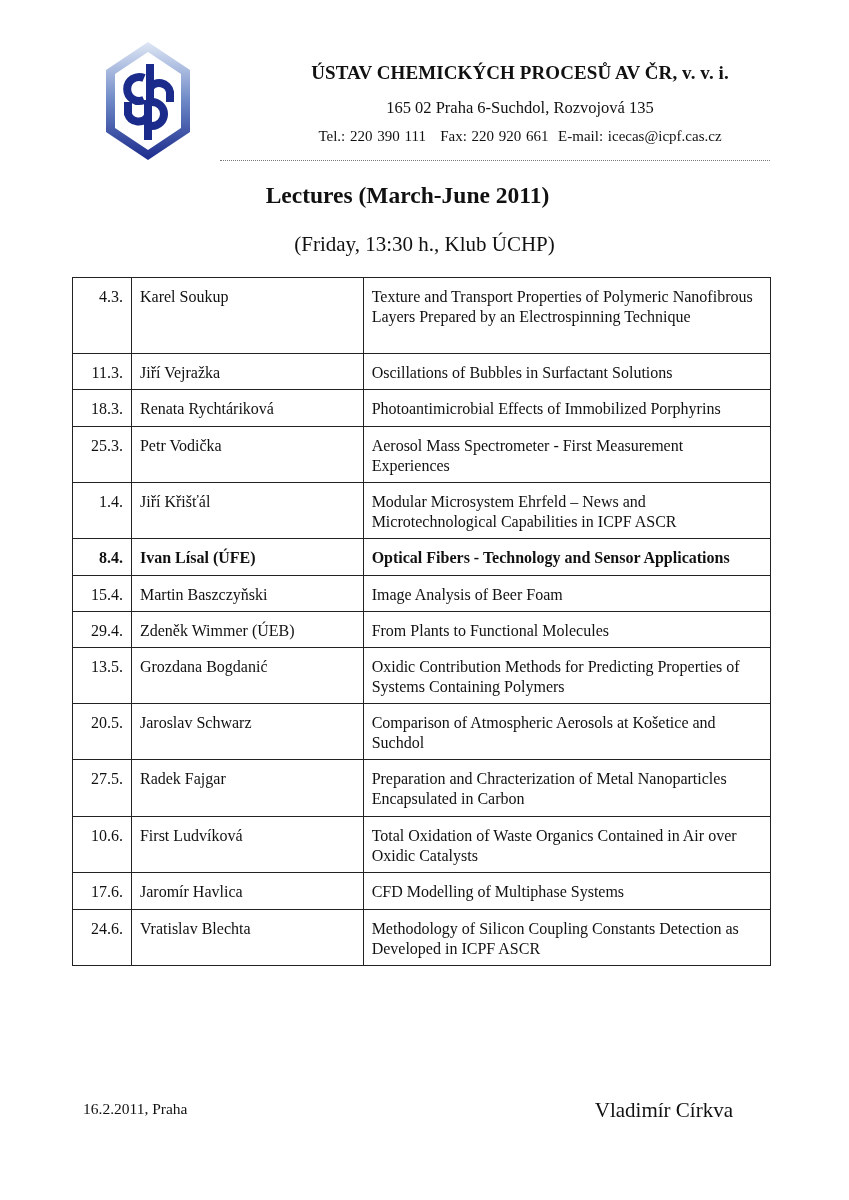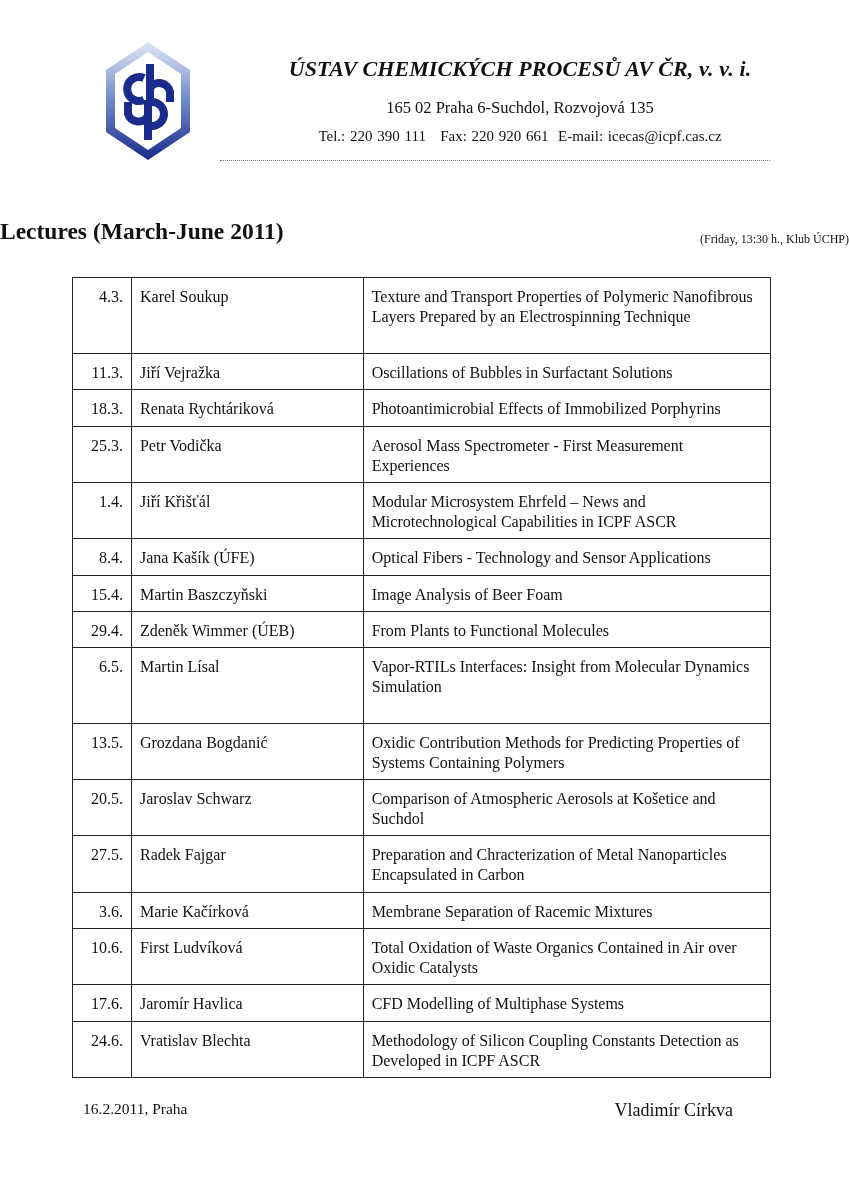--- a/index.html
+++ b/index.html
@@ -1,32 +1,32 @@
 <!DOCTYPE html>
 <html><head>
 <meta charset="utf-8">
 <style>
   html, body { margin:0; padding:0; background:#ffffff; }
   body { width:849px; height:1200px; position:relative; overflow:hidden;
          font-family:"Liberation Serif", "DejaVu Serif", serif; color:#111; }
   .logo { position:absolute; left:104px; top:40px; width:88px; height:122px; }
-  .org-name { position:absolute; left:220px; top:56px; width:600px; text-align:center;
-              font-size:22px; font-weight:bold; letter-spacing:0.1px;font-style:italic; }
+  .org-name { position:absolute; left:220px; top:62px; width:600px; text-align:center;
+              font-size:19px; font-weight:bold; letter-spacing:0.1px; }
   .org-addr { position:absolute; left:220px; top:98px; width:600px; text-align:center; font-size:16.5px; }
   .org-contact { position:absolute; left:220px; top:128px; width:600px; text-align:center; font-size:15px; word-spacing:1px; }
   .dotline { position:absolute; left:220px; top:160px; width:550px; height:0; border-top:1.5px dotted #777; }
-  .title { position:absolute; left:0; top:182px; width:815px; text-align:left; font-size:23.5px; font-weight:bold;margin-top:36px; }
-  .subtitle { position:absolute; left:0; top:232px; width:849px; text-align:right; font-size:12px; }
+  .title { position:absolute; left:0; top:182px; width:815px; text-align:center; font-size:23.5px; font-weight:bold; }
+  .subtitle { position:absolute; left:0; top:232px; width:849px; text-align:center; font-size:21px; }
   table.sched { position:absolute; left:72px; top:277px; width:699px; border-collapse:collapse; font-size:16px;padding-left:40px; }
   table.sched td { border:1px solid #222; vertical-align:top; padding:9px 8px 0 8px; line-height:20px; box-sizing:border-box; }
   td.c-date { width:59px; text-align:right; padding-right:6px; }
   td.c-name { width:232px; }
   td.c-topic { width:408px; }
   .footer-date { position:absolute; left:83px; top:1100px; font-size:15.5px; }
-  .footer-sig { position:absolute; left:560px; top:1100px; width:210px; text-align:right; font-size:18px; line-height:20px; }
+  .footer-sig { position:absolute; left:560px; top:1100px; width:210px; text-align:right; font-size:21px; line-height:20px; }
   .footer-sig div { text-align:right; }
   .sig-name { padding-right:37px; }
 </style>
 </head>
 <body>
 
 <div class="logo">
   <svg width="88" height="122" viewBox="0 0 88 122">
     <defs>
       <linearGradient id="frameGrad" x1="0" y1="0" x2="0" y2="1">
@@ -77,59 +77,49 @@
     <tr style="height:56px;">
       <td class="c-date">25.3.</td>
       <td class="c-name">Petr Vodička</td>
       <td class="c-topic">Aerosol Mass Spectrometer - First Measurement Experiences</td>
     </tr>
     <tr style="height:56px;font-family:Liberation Serif, serif;">
       <td class="c-date">1.4.</td>
       <td class="c-name">Jiří Křišťál</td>
       <td class="c-topic">Modular Microsystem Ehrfeld – News and Microtechnological Capabilities in ICPF ASCR</td>
     </tr>
-    <tr style="height:37px;">
+    <tr style="height:37px;font-weight:bold;">
       <td class="c-date">8.4.</td>
-      <td class="c-name">Jana Kašík (ÚFE)</td>
+      <td class="c-name">Ivan Lísal (ÚFE)</td>
       <td class="c-topic">Optical Fibers - Technology and Sensor Applications</td>
     </tr>
     <tr style="height:36px;">
       <td class="c-date">15.4.</td>
       <td class="c-name">Martin Baszczyňski</td>
       <td class="c-topic">Image Analysis of Beer Foam</td>
     </tr>
     <tr style="height:36px;">
       <td class="c-date">29.4.</td>
       <td class="c-name">Zdeněk Wimmer (ÚEB)</td>
       <td class="c-topic">From Plants to Functional Molecules</td>
-    </tr>
-    <tr style="height:76px;">
-      <td class="c-date">6.5.</td>
-      <td class="c-name">Martin Lísal</td>
-      <td class="c-topic">Vapor-RTILs Interfaces: Insight from Molecular Dynamics Simulation</td>
     </tr>
     <tr style="height:56px;">
       <td class="c-date">13.5.</td>
       <td class="c-name">Grozdana Bogdanić</td>
       <td class="c-topic">Oxidic Contribution Methods for Predicting Properties of Systems Containing Polymers</td>
     </tr>
     <tr style="height:56px;">
       <td class="c-date">20.5.</td>
       <td class="c-name">Jaroslav Schwarz</td>
       <td class="c-topic">Comparison of Atmospheric Aerosols at Košetice and Suchdol</td>
     </tr>
     <tr style="height:57px;">
       <td class="c-date">27.5.</td>
       <td class="c-name">Radek Fajgar</td>
       <td class="c-topic">Preparation and Chracterization of Metal Nanoparticles Encapsulated in Carbon</td>
-    </tr>
-    <tr style="height:36px;">
-      <td class="c-date">3.6.</td>
-      <td class="c-name">Marie Kačírková</td>
-      <td class="c-topic">Membrane Separation of Racemic Mixtures</td>
     </tr>
     <tr style="height:56px;">
       <td class="c-date">10.6.</td>
       <td class="c-name">First Ludvíková</td>
       <td class="c-topic">Total Oxidation of Waste Organics Contained in Air over Oxidic Catalysts</td>
     </tr>
     <tr style="height:37px;">
       <td class="c-date">17.6.</td>
       <td class="c-name">Jaromír Havlica</td>
       <td class="c-topic">CFD Modelling of Multiphase Systems</td>

